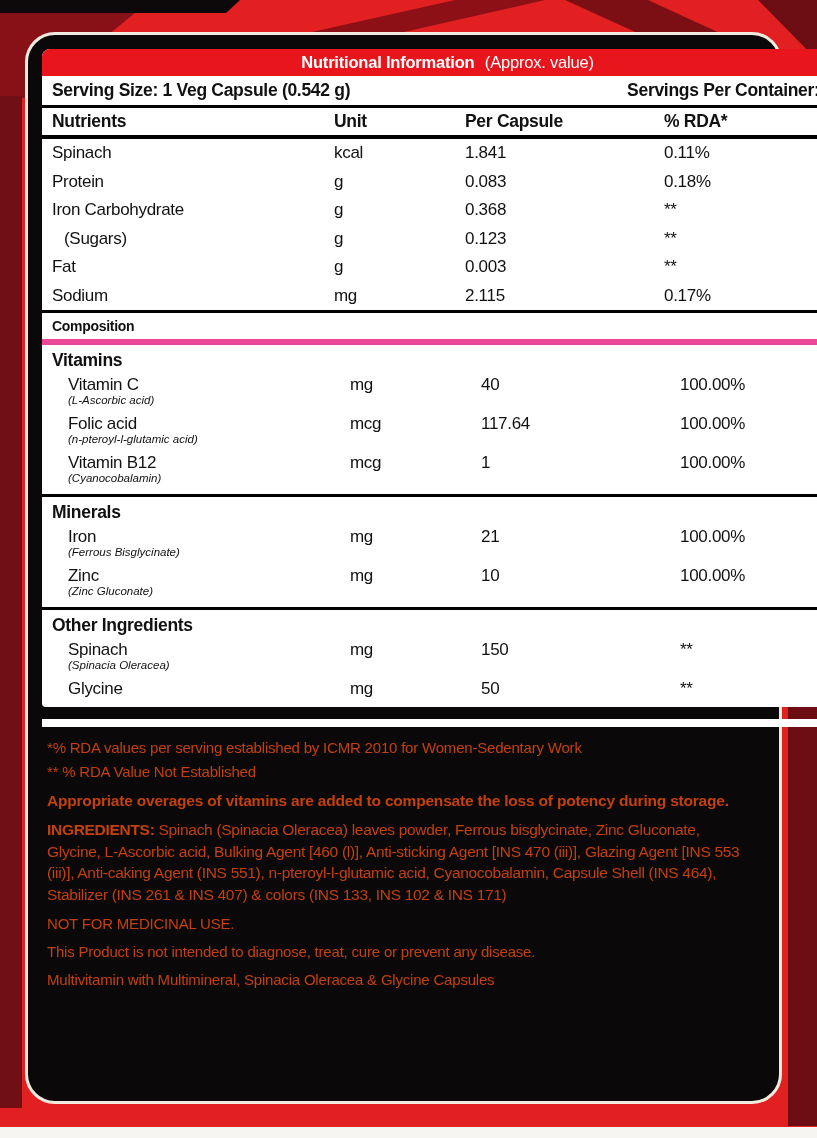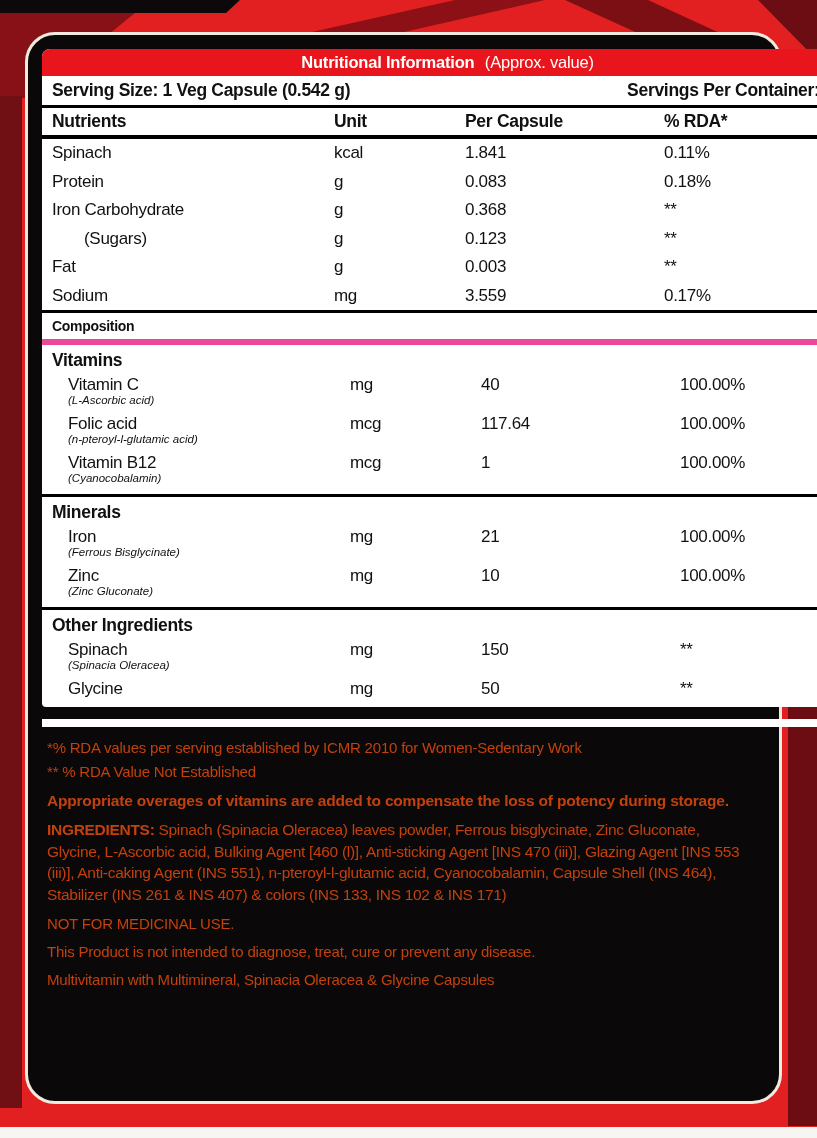--- a/index.html
+++ b/index.html
@@ -33,21 +33,21 @@
     border-bottom:3px solid #000;
   }
   .t-grid{display:grid;grid-template-columns:292px 131px 199px auto;}
   .thead{
     font-weight:bold;font-size:17.5px;letter-spacing:-0.3px;height:27px;align-items:center;
     border-bottom:4px solid #000;
   }
   .cell{white-space:nowrap;}
   .cell.name{padding-left:10px;}
   .row{font-size:17px;letter-spacing:-0.3px;height:28.5px;align-items:center;}
-  .row .name.indent{padding-left:42px;}
+  .row .name.indent{padding-left:22px;}
   .section-bar{
     border-top:3px solid #000;border-bottom:6px solid #ec4899;
     font-weight:bold;font-size:14px;height:26px;line-height:26px;padding-left:10px;letter-spacing:-0.3px;
   }
   .group{border-top:3px solid #000;}
   .group.first{border-top:none;}
   .group-title{font-weight:bold;font-size:17.5px;height:28px;line-height:30px;padding-left:10px;letter-spacing:-0.3px;}
   .vrow{align-items:start;padding:2px 16px 5px;}
   .vrow .cell{font-size:17px;line-height:19px;letter-spacing:-0.3px;}
   .vrow .subname{font-size:11.5px;line-height:13px;font-style:italic;font-weight:normal;letter-spacing:0;}
@@ -128,21 +128,21 @@
       </div>
       <div class="t-grid row">
         <div class="cell name">Fat</div>
         <div class="cell">g</div>
         <div class="cell">0.003</div>
         <div class="cell">**</div>
       </div>
       <div class="t-grid row">
         <div class="cell name">Sodium</div>
         <div class="cell">mg</div>
-        <div class="cell">3.559</div>
+        <div class="cell">2.115</div>
         <div class="cell">0.17%</div>
       </div>
 
       <div class="section-bar">Composition</div>
 
       <div class="group first">
         <div class="group-title">Vitamins</div>
 
         <div class="t-grid vrow">
           <div class="cell name">

